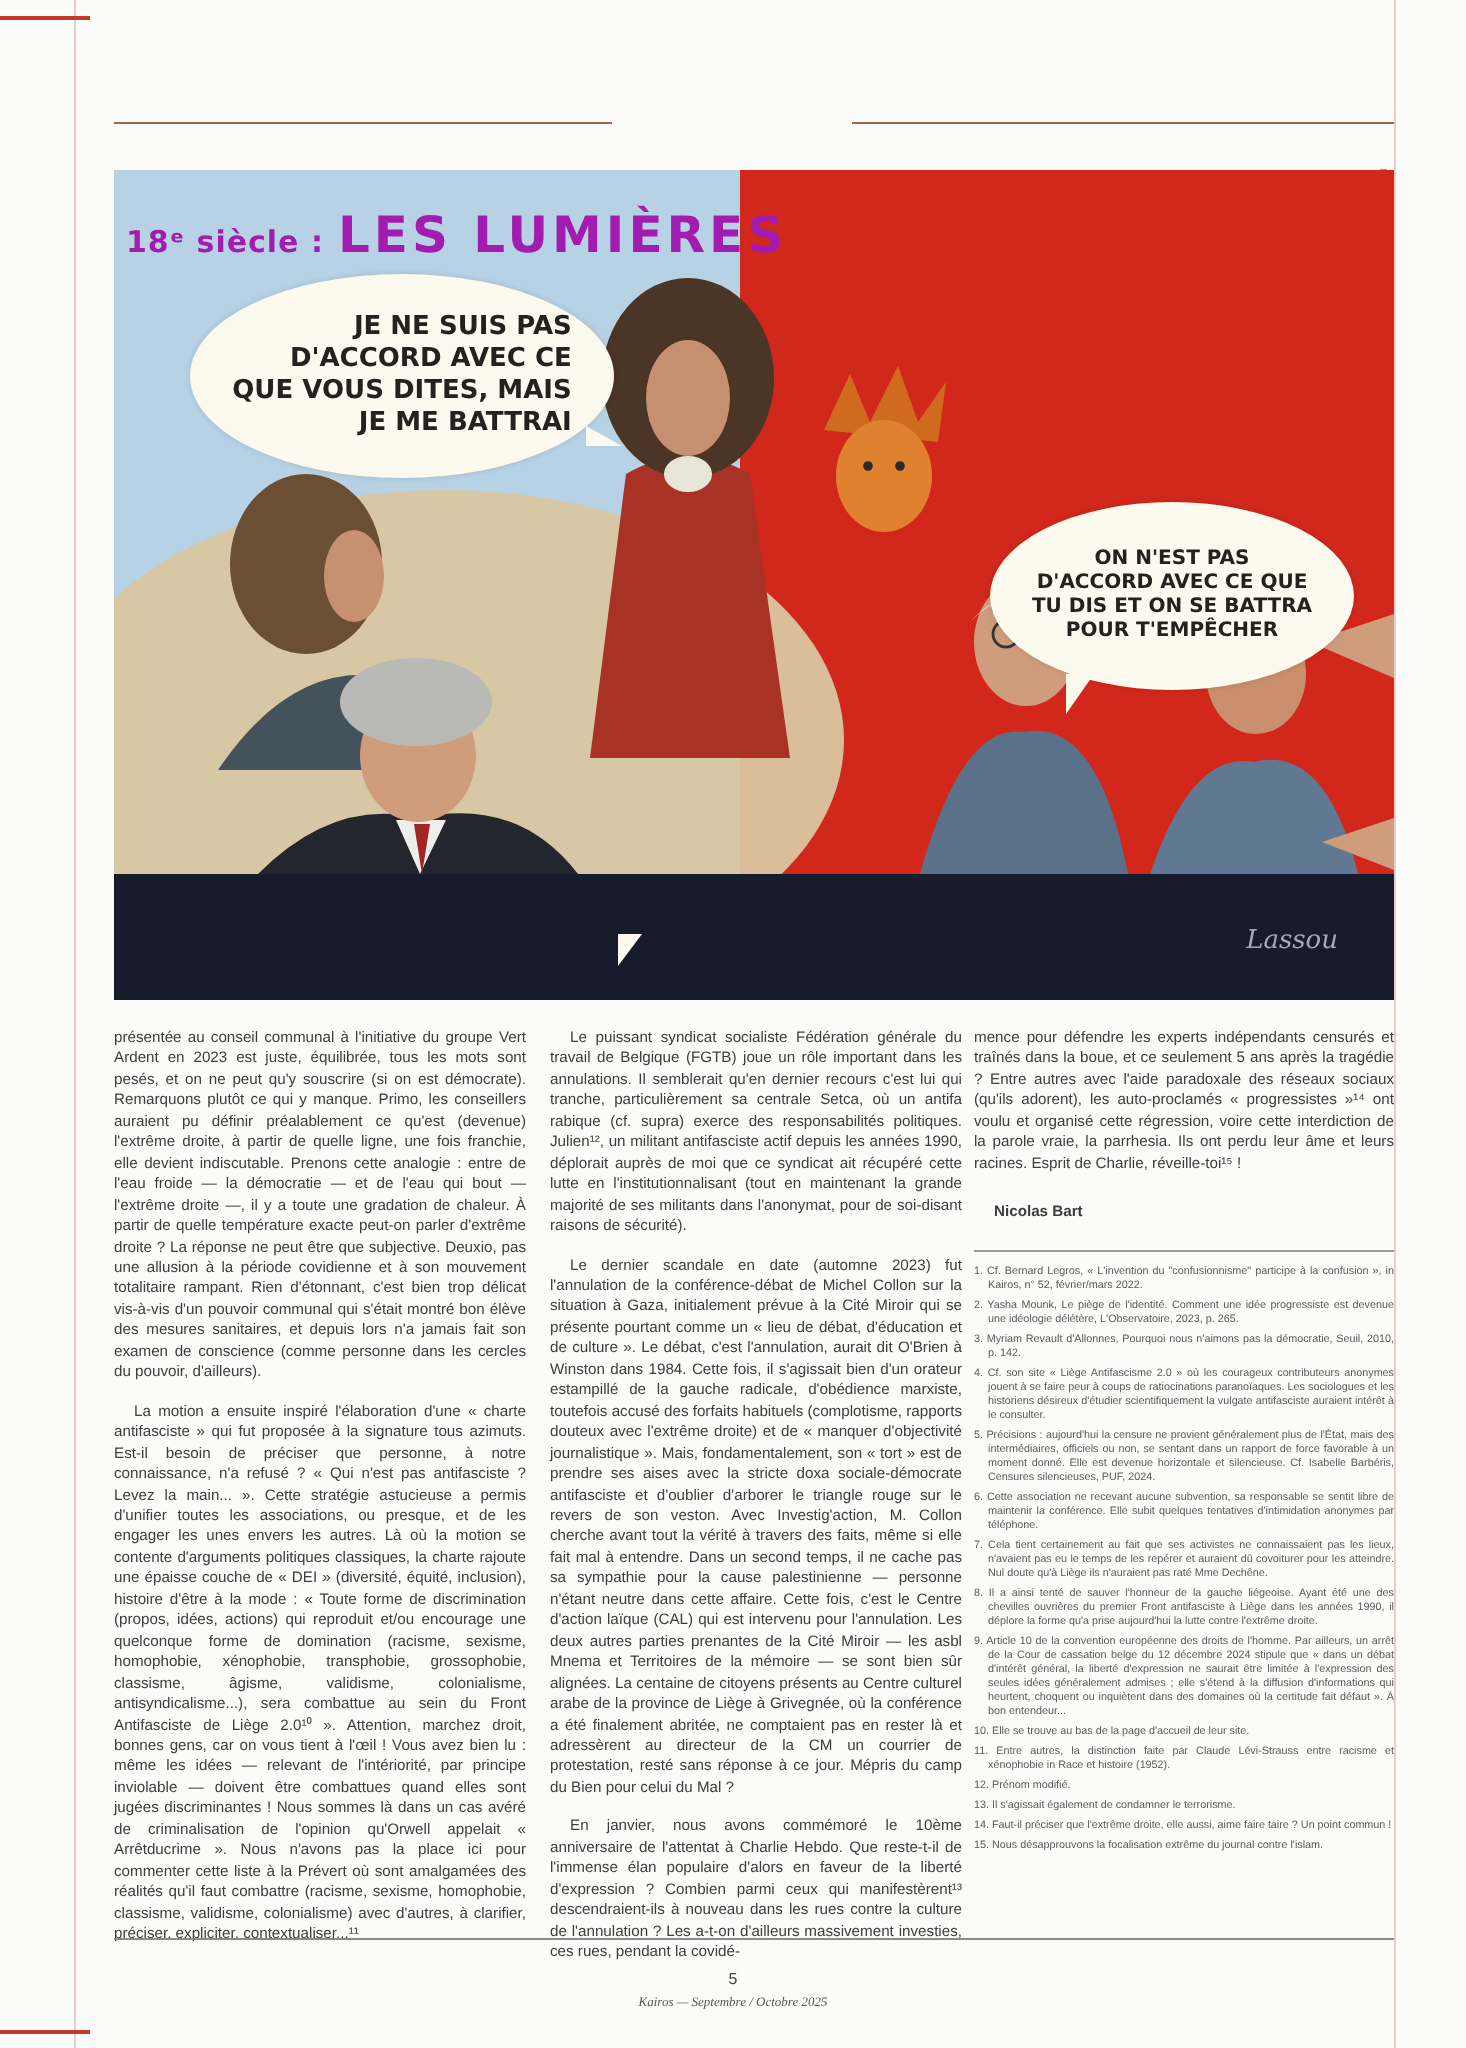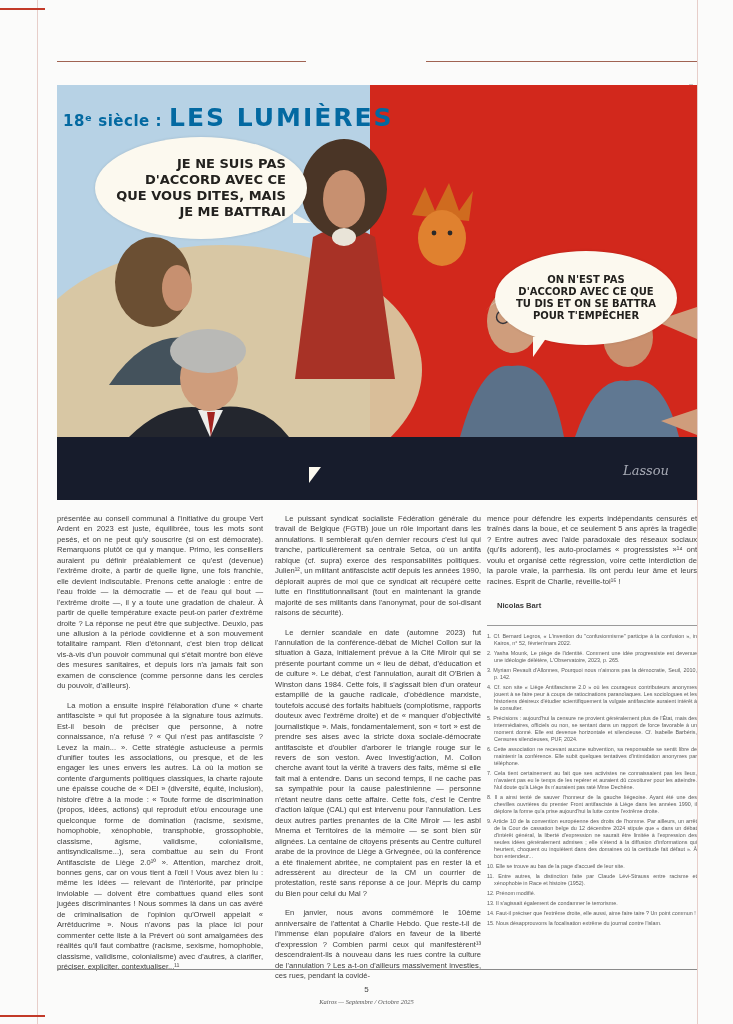--- a/index.html
+++ b/index.html
@@ -19,21 +19,21 @@
 
   
   .painting{left:57px;top:85px;width:640px;height:415px;overflow:hidden;}
   .panel-left{left:0;top:0;width:313px;height:415px;background:#b7d2e5;}
   .panel-right{left:313px;top:0;width:327px;height:415px;background:#d2281c;}
   .band{left:0;top:352px;width:640px;height:63px;background:#171c2c;}
   .ptitle{display:flex;align-items:baseline;gap:7px;white-space:nowrap;
           font-family:"DejaVu Sans",sans-serif;font-weight:bold;}
   .ptitle .era{font-size:15px;letter-spacing:.5px;}
   .ptitle .big{font-size:25px;letter-spacing:2px;}
-  .ptitle-left{left:6px;top:18px;color:#0369a1;justify-content:space-between;}
+  .ptitle-left{left:6px;top:18px;color:#a21caf;justify-content:space-between;}
   .ptitle-right{left:328px;top:18px;color:#fdf4ec;}
   .bubble{background:#fcf9ef;border-radius:50%;display:flex;align-items:center;justify-content:center;
           text-align:center;white-space:pre-line;color:#23221f;font-family:"DejaVu Sans",sans-serif;
           font-weight:bold;line-height:1.22;box-shadow:0 0 3px rgba(0,0,0,.12);}
   .tail{width:0;height:0;border-style:solid;}
   .signature{right:28px;top:378px;font-family:"DejaVu Serif",serif;font-style:italic;
              font-size:13px;color:#a7aab5;}
   .credit{left:688px;top:84px;writing-mode:vertical-rl;font-size:5px;letter-spacing:.4px;color:#8d8d8d;}
 
   

